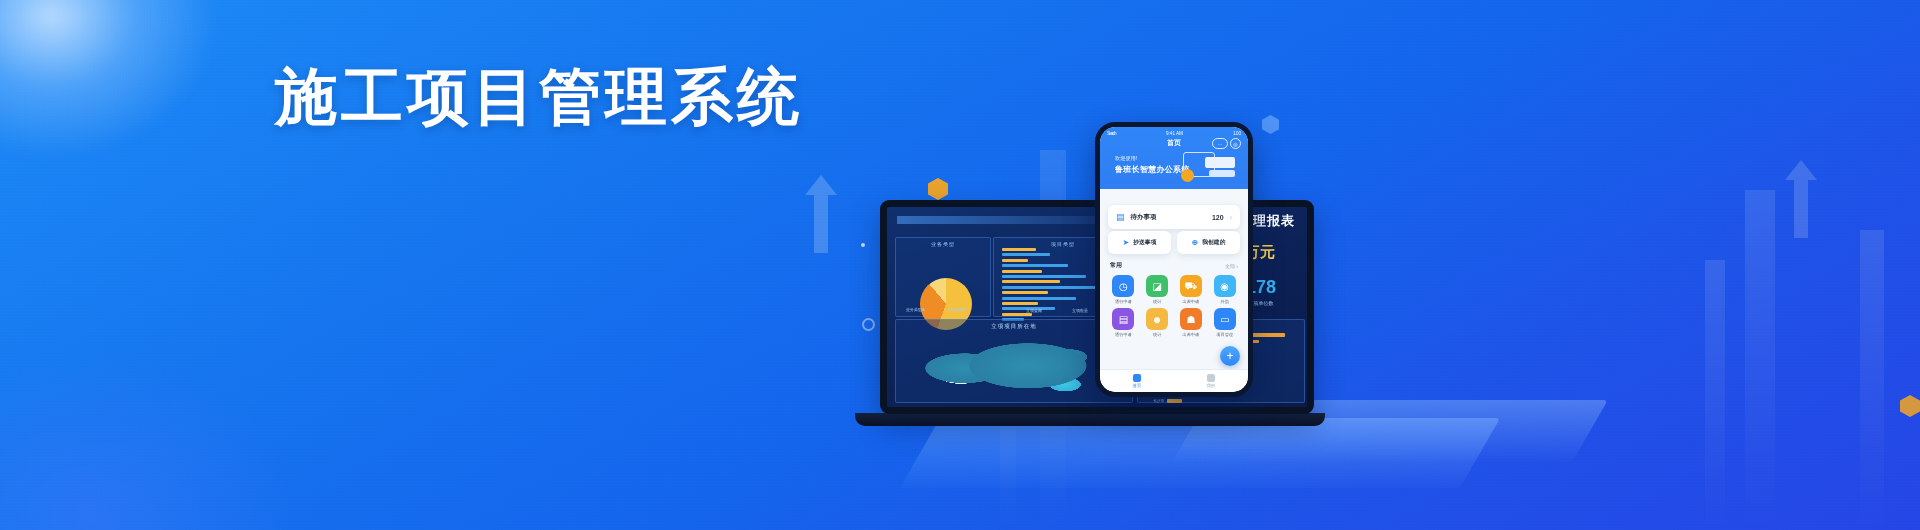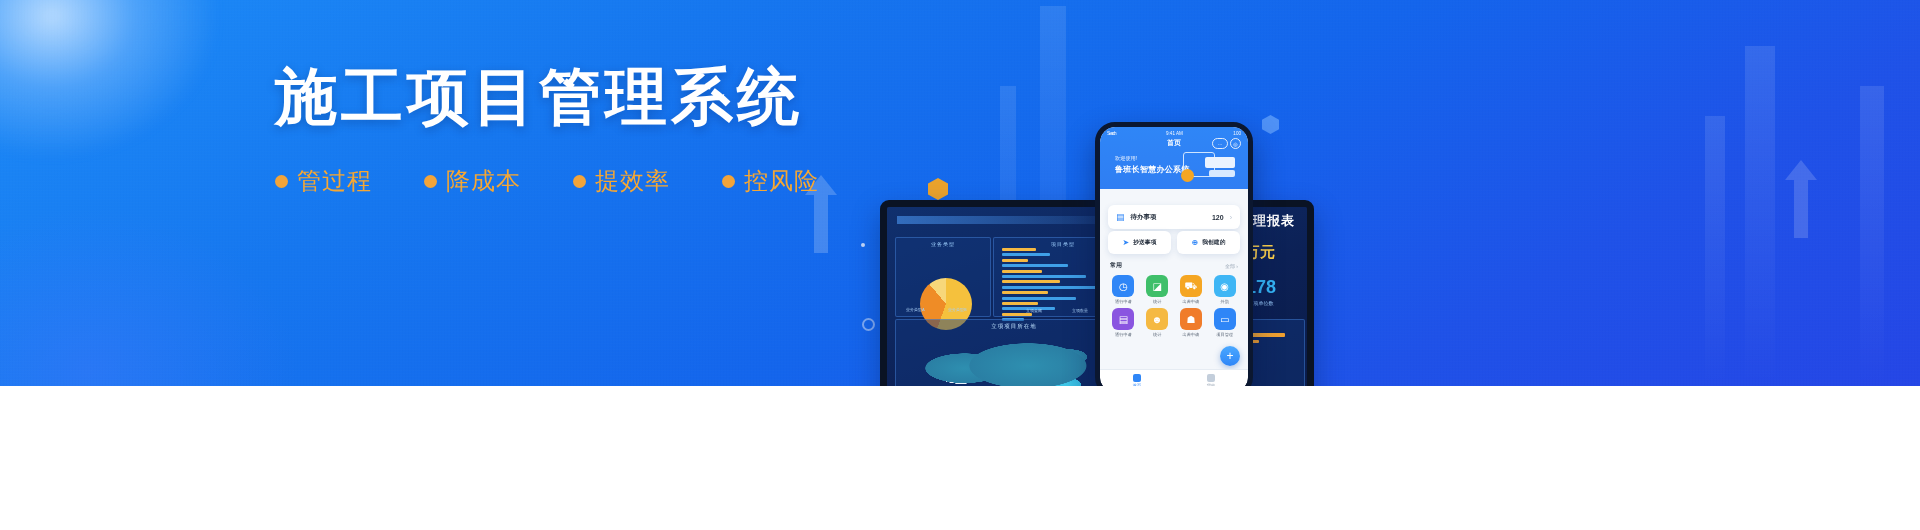--- a/index.html
+++ b/index.html
@@ -1,21 +1,21 @@
 <!DOCTYPE html>
 <html><head>
 <meta charset="utf-8">
 <style>
   html,body{margin:0;padding:0;}
   body{
     width:1920px;height:530px;overflow:hidden;
     font-family:"Liberation Sans","DejaVu Sans",sans-serif;
   }
   .banner{
-    position:relative;width:1920px;height:386px;overflow:hidden;
+    position:relative;width:1920px;height:530px;overflow:hidden;
     background:linear-gradient(150deg,#1d8cf8 0%,#1677ef 28%,#1465ec 55%,#1f52e8 78%,#2546e6 100%);
   }
   
   .glow-tl{
     position:absolute;left:-60px;top:-80px;width:280px;height:240px;
     background:radial-gradient(ellipse at 40% 40%,rgba(190,222,255,.95) 0%,rgba(140,196,255,.45) 35%,rgba(80,160,255,0) 70%);
     filter:blur(6px);pointer-events:none;
   }
   .glow-bl{
     position:absolute;left:-120px;bottom:-150px;width:420px;height:330px;
@@ -231,38 +231,20 @@
   <div class="hexa" style="left:1900px;top:395px;opacity:.85;"></div>
 
   <div class="dot" style="left:952px;top:210px;width:5px;height:5px;"></div>
   <div class="dot" style="left:861px;top:243px;width:4px;height:4px;opacity:.75;"></div>
   <div class="dot" style="left:1063px;top:243px;width:4px;height:4px;opacity:.7;"></div>
   <div class="ring" style="left:862px;top:318px;width:9px;height:9px;"></div>
   <div class="swoosh" style="left:800px;top:255px;width:270px;height:230px;"></div>
 
   <div class="copy">
     <h1 class="title">施工项目管理系统</h1>
-    <ul class="bullets">
-      <li>
-        <span class="bdot"></span>
-        <span>管过程</span>
-      </li>
-      <li>
-        <span class="bdot"></span>
-        <span>降成本</span>
-      </li>
-      <li>
-        <span class="bdot"></span>
-        <span>提效率</span>
-      </li>
-      <li>
-        <span class="bdot"></span>
-        <span>控风险</span>
-      </li>
-    </ul>
   </div>
 
   <div class="devices">
     <div class="platform"></div>
     <div class="platform2"></div>
 
     <div class="laptop">
       <div class="laptop-screen">
         <div class="dash">
           <div class="dash-head">

